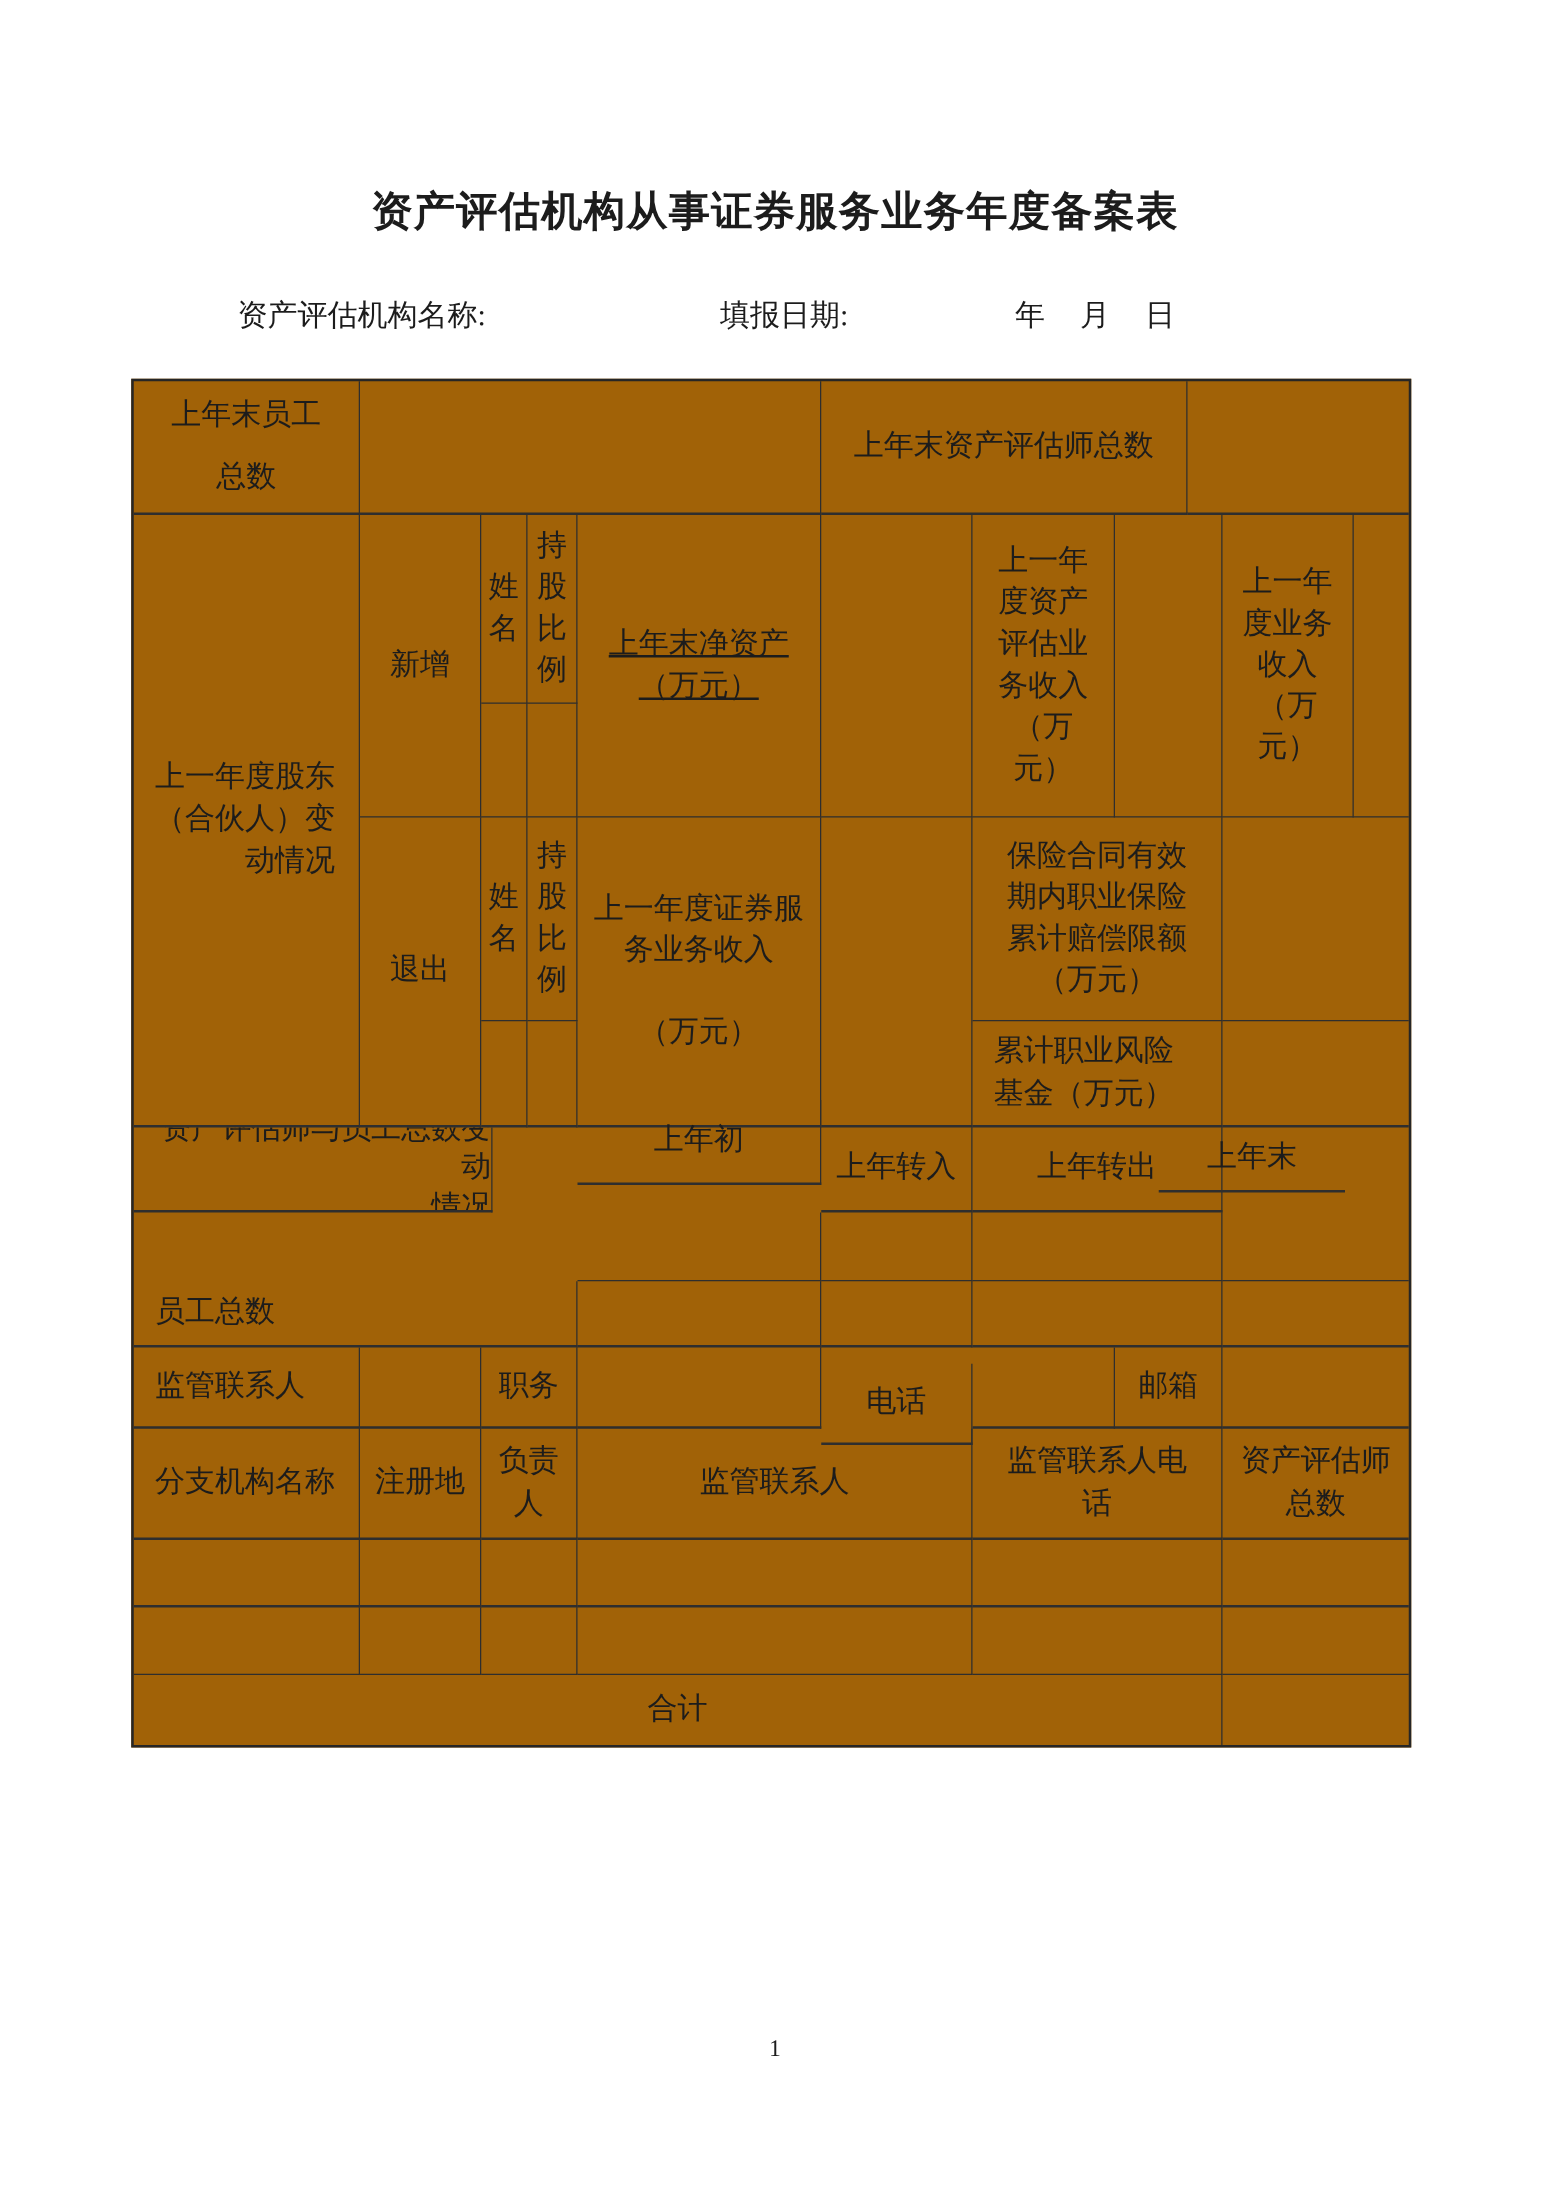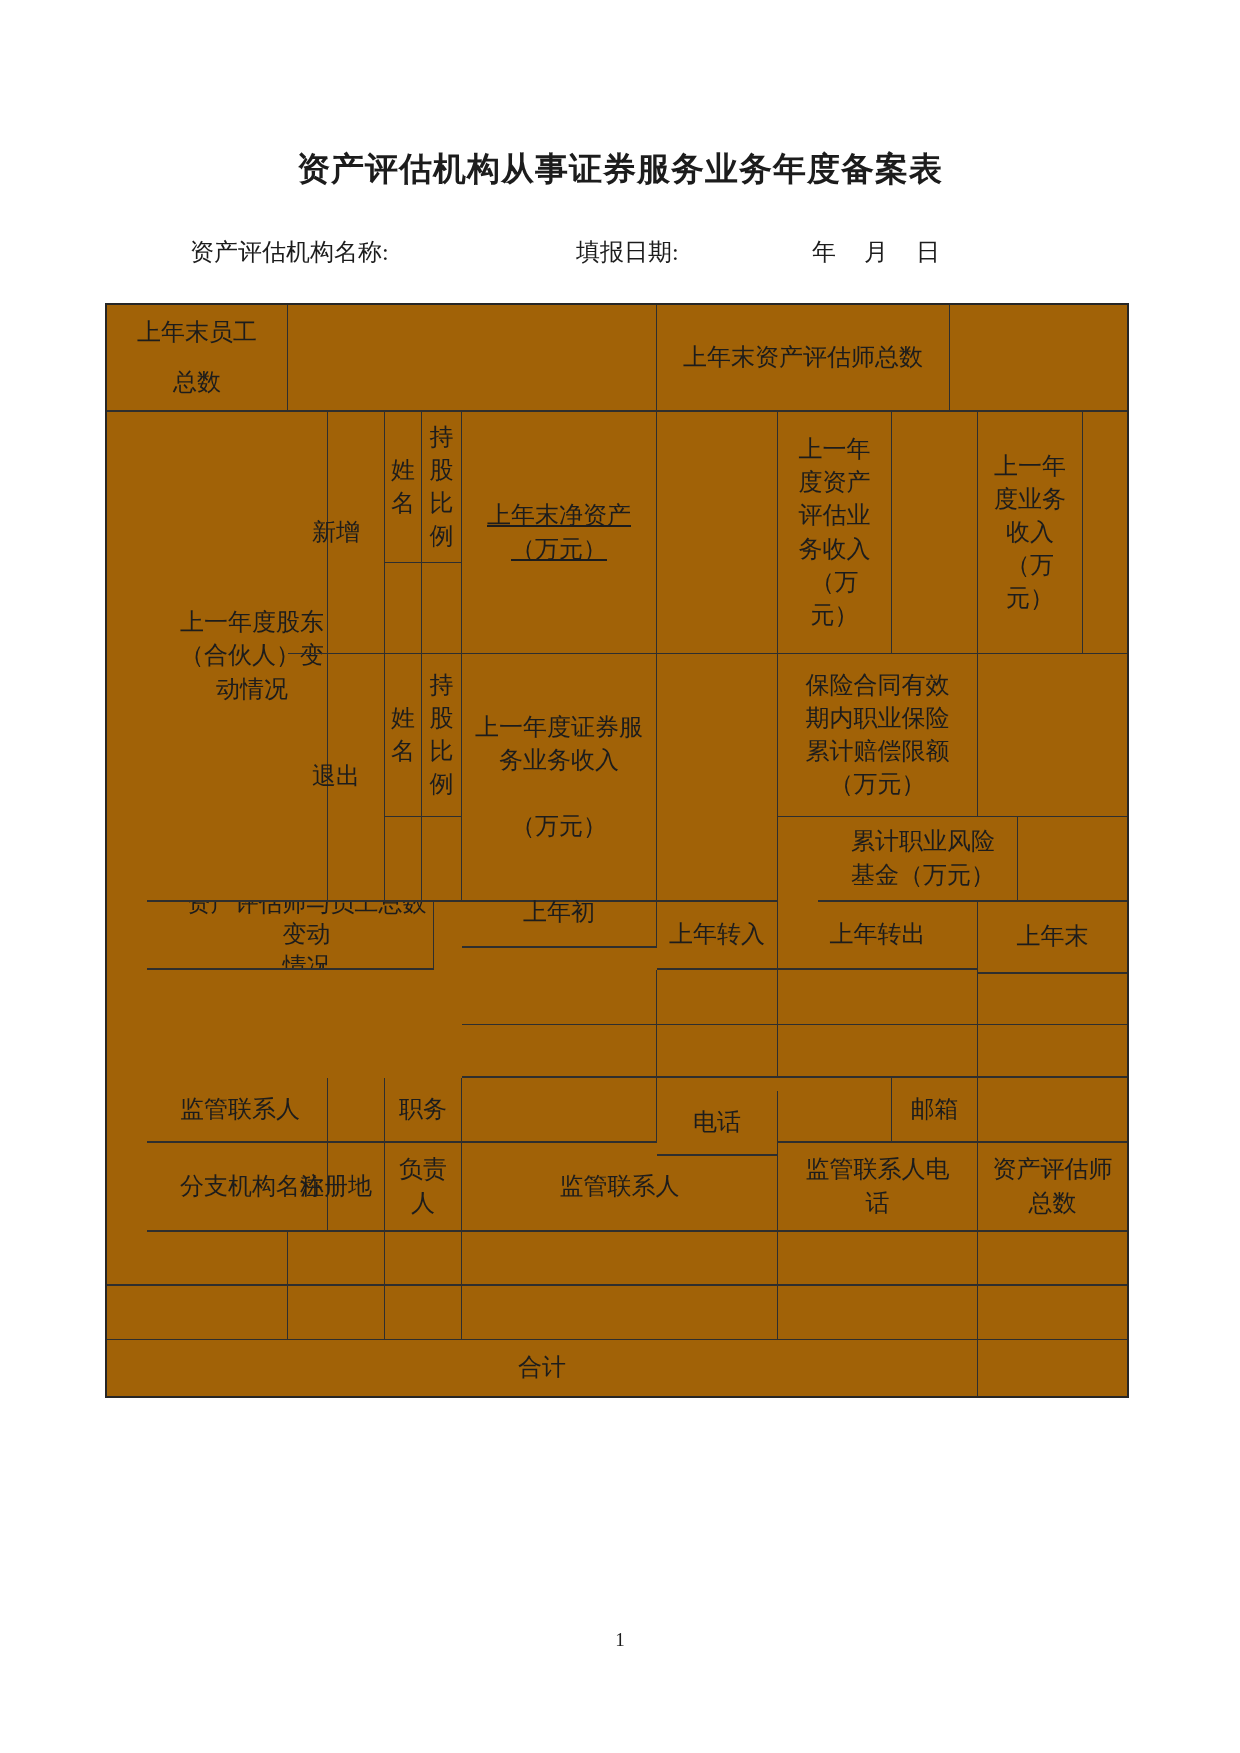--- a/index.html
+++ b/index.html
@@ -24,21 +24,21 @@
     position:absolute;left:105px;top:303px;width:1020px;height:1091px;
     border:2px solid #262626;background:#a16207;
   }
   .c{
     position:absolute;box-sizing:border-box;
     border-right:1px solid #2e2e2e;border-bottom:1px solid #2e2e2e;
     display:flex;align-items:center;justify-content:center;
     text-align:center;font-size:24px;line-height:1.38;
     white-space:pre-line;overflow:hidden;color:#1c1c1c;
   }
-  .l{justify-content:flex-start;text-align:center;padding-left:33px;margin-left:40px;}
+  .l{justify-content:flex-start;text-align:right;padding-left:17px;}
   .no-r{border-right:none;}
   .no-b{border-bottom:none;}
   .hb{border-bottom-width:2px;}
   .sp{line-height:2.05;}
   .tight{line-height:1.3;}
   .page-num{
     position:absolute;top:1629px;left:0;width:1240px;text-align:center;
     font-size:19px;
   }
 </style>
@@ -116,27 +116,28 @@
   <div class="c no-r" style="left:871px;top:349px;width:149px;height:163px;"></div>
   <div class="c l hb" style="left:671px;top:512px;width:200px;height:85px;">累计职业风险
 基金（万元）</div>
   <div class="c no-r hb" style="left:871px;top:512px;width:149px;height:85px;"></div>
 
   <div class="c l tight hb" style="left:0;top:597px;width:287px;height:68px;">资产评估师与员工总数变动
 情况</div>
   <div class="c hb" style="left:355px;top:575px;width:195px;height:68px;text-align:center;">上年初</div>
   <div class="c hb" style="left:550px;top:597px;width:121px;height:68px;">上年转入</div>
   <div class="c hb" style="left:671px;top:597px;width:200px;height:68px;">上年转出</div>
-  <div class="c hb no-r" style="left:871px;top:597px;width:149px;height:72px;">上年末</div>
+  <div class="c hb no-r" style="left:820px;top:597px;width:149px;height:52px;">上年末</div>
 
   <div class="c" style="left:355px;top:665px;width:195px;height:55px;"></div>
   <div class="c" style="left:550px;top:665px;width:121px;height:55px;"></div>
   <div class="c" style="left:671px;top:665px;width:200px;height:55px;"></div>
   <div class="c no-r" style="left:871px;top:665px;width:149px;height:55px;"></div>
 
+  <div class="c l hb" style="left:0;top:720px;width:355px;height:53px;">员工总数</div>
   <div class="c hb" style="left:355px;top:720px;width:195px;height:53px;"></div>
   <div class="c hb" style="left:550px;top:720px;width:121px;height:53px;"></div>
   <div class="c hb" style="left:671px;top:720px;width:200px;height:53px;"></div>
   <div class="c hb no-r" style="left:871px;top:720px;width:149px;height:53px;"></div>
 
   <div class="c l hb" style="left:0;top:773px;width:181px;height:65px;">监管联系人</div>
   <div class="c hb" style="left:181px;top:773px;width:97px;height:65px;"></div>
   <div class="c hb" style="left:278px;top:773px;width:77px;height:65px;text-align:right;">职务</div>
   <div class="c hb" style="left:355px;top:773px;width:195px;height:65px;"></div>
   <div class="c hb" style="left:550px;top:773px;width:121px;height:65px;margin-top:13px;">电话</div>

